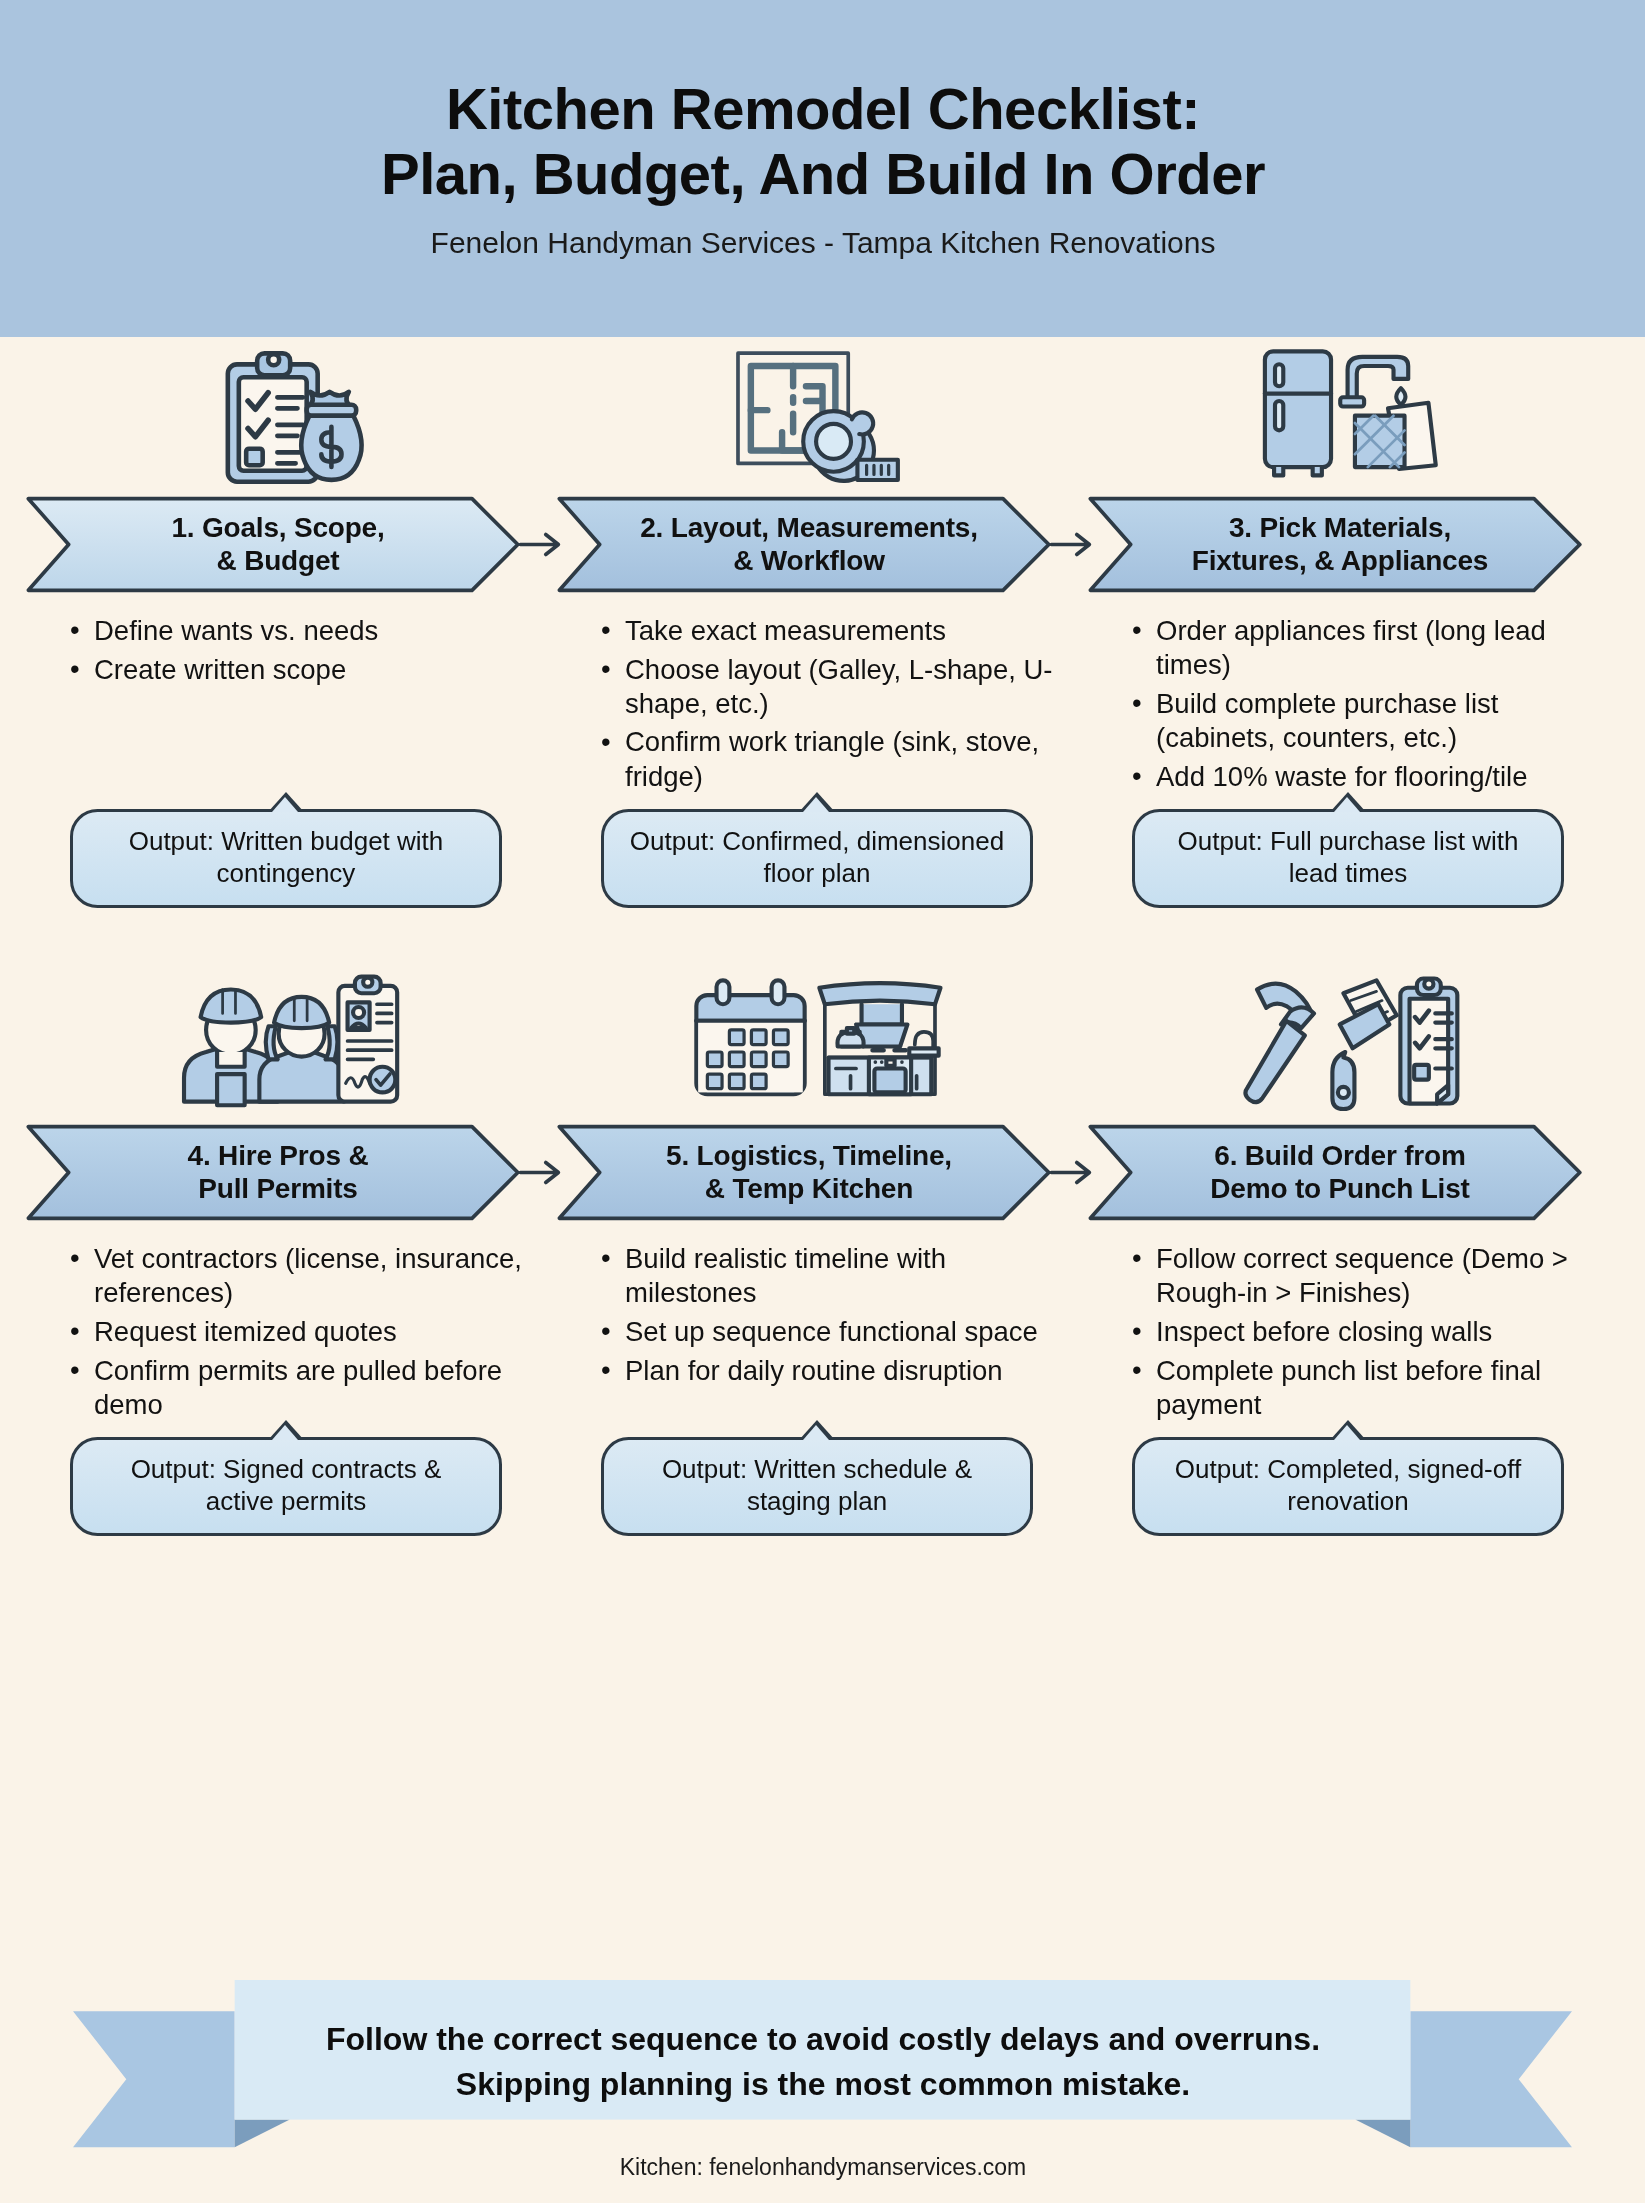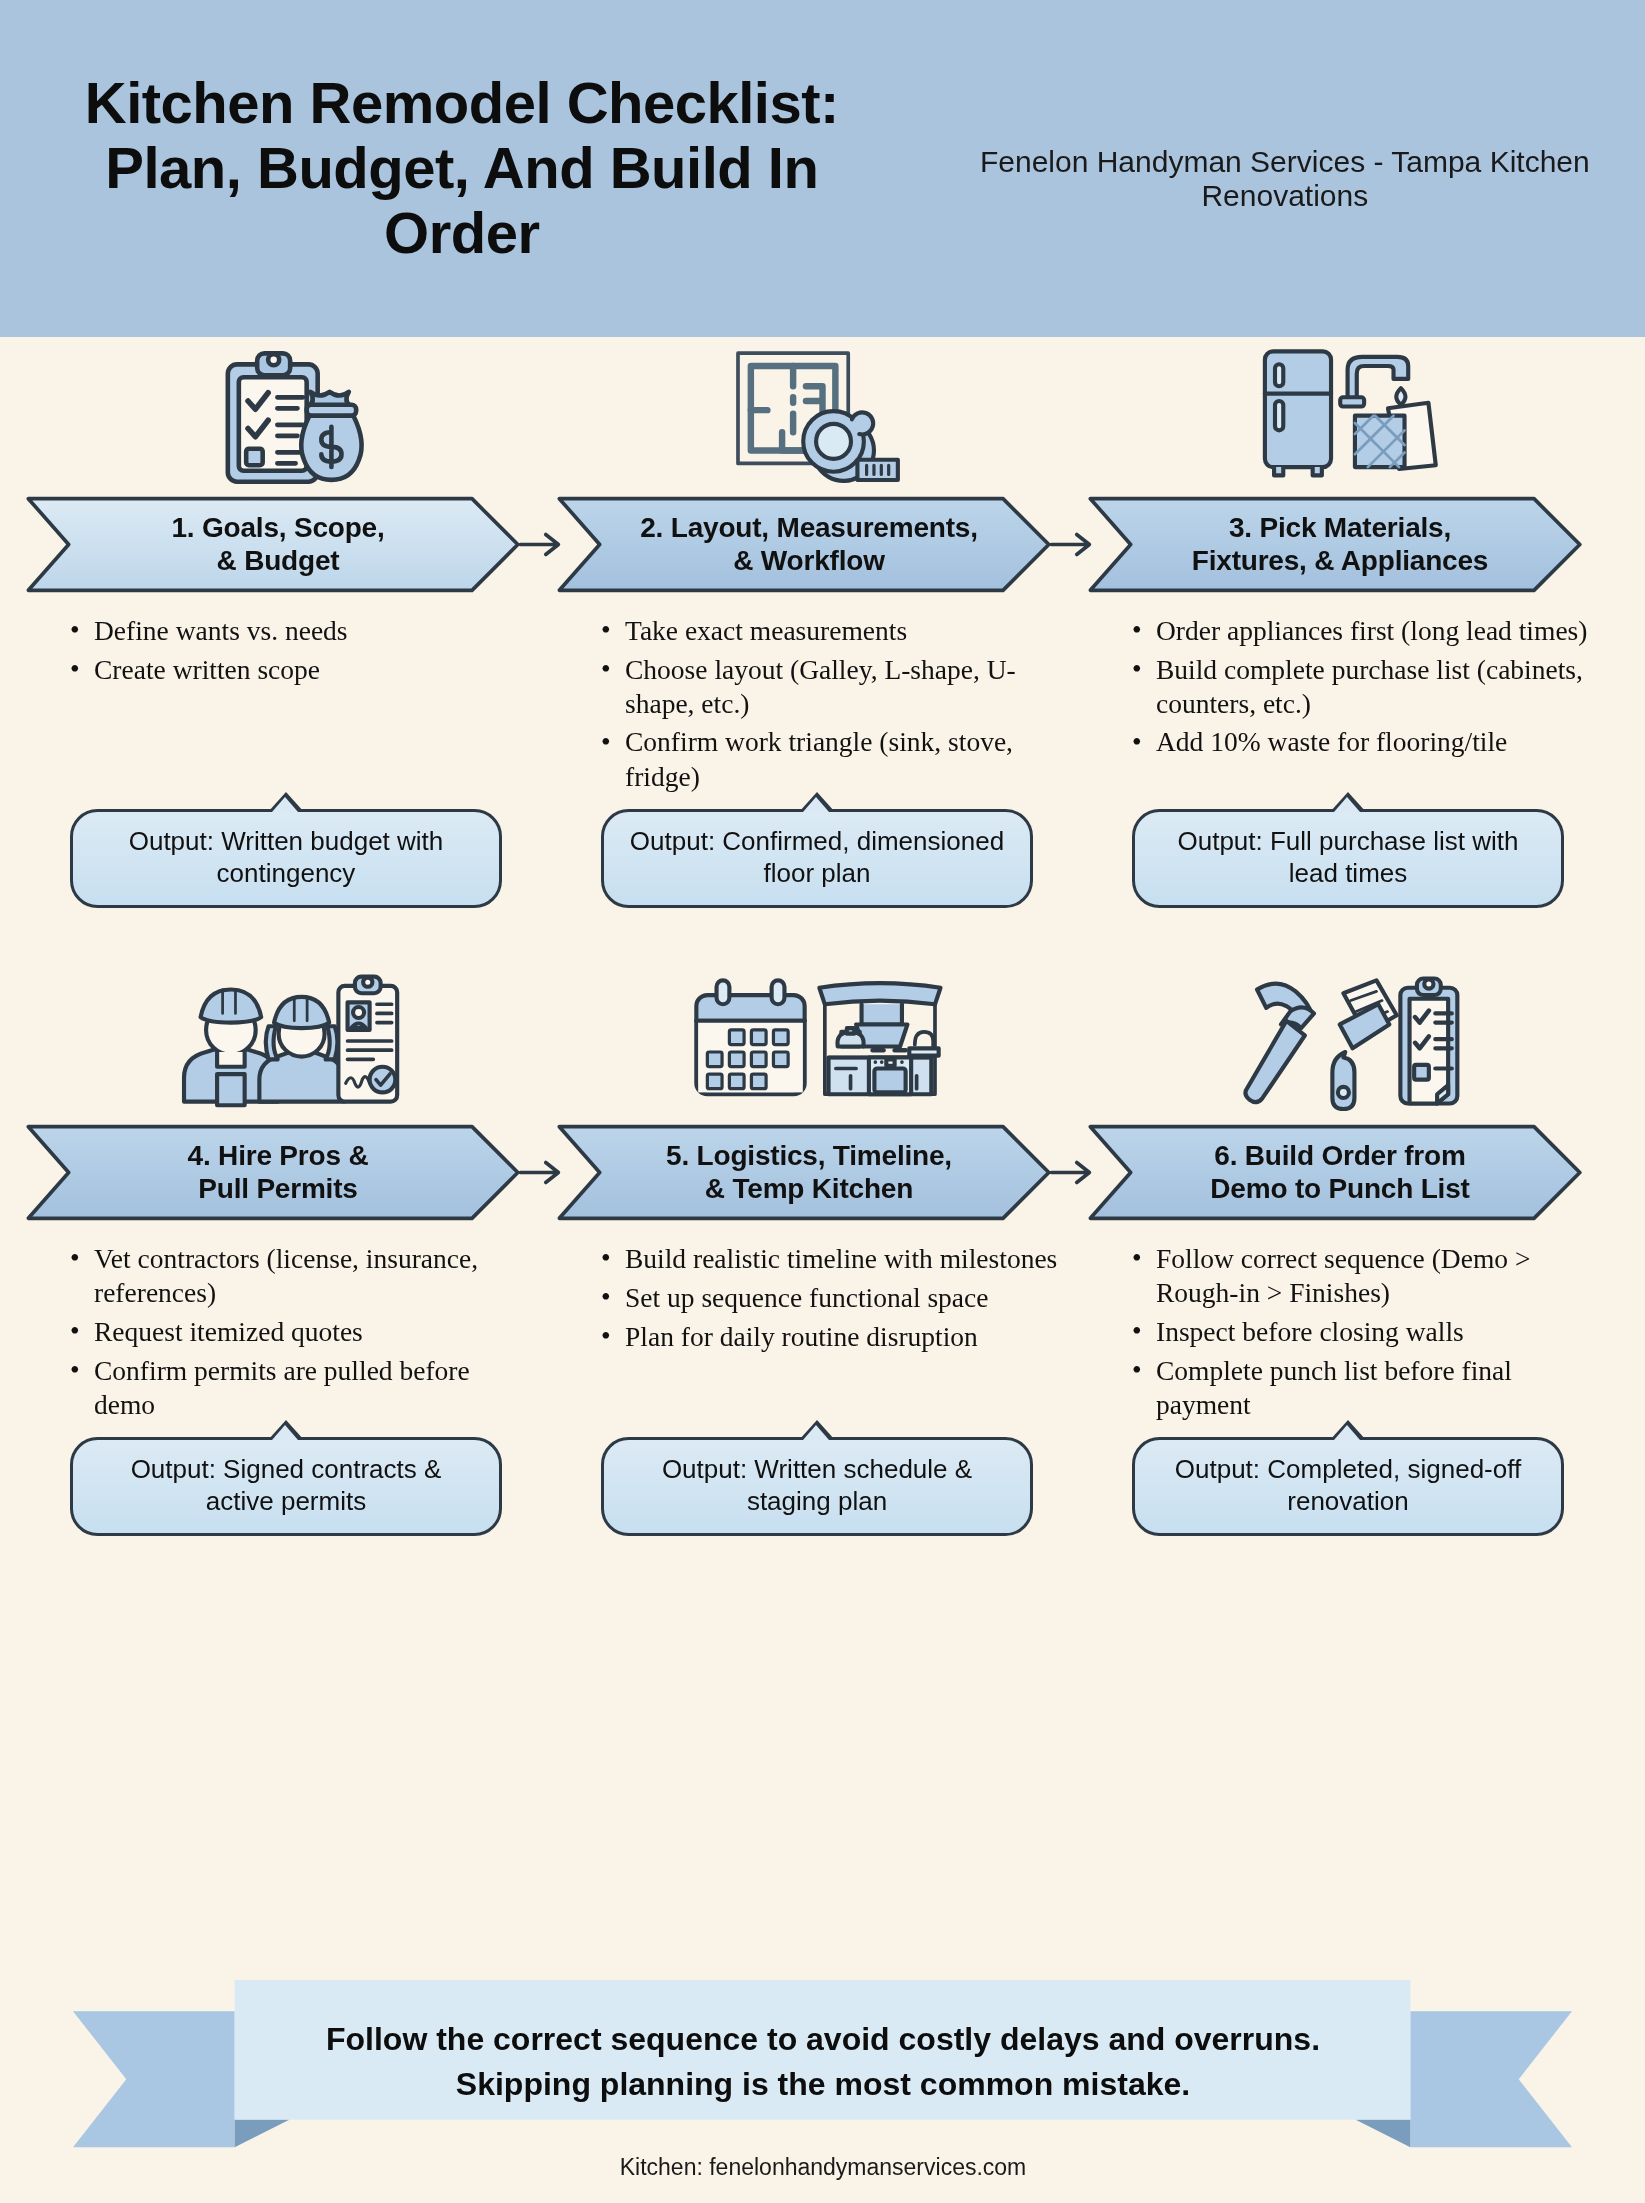--- a/index.html
+++ b/index.html
@@ -8,21 +8,21 @@
     background:#faf3e8;
     font-family:"Liberation Sans","DejaVu Sans",sans-serif;
     color:#111;
     overflow:hidden;
     position:relative;
   }
   
   .header{
     position:absolute;left:0;top:0;width:1646px;height:337px;
     background:#aac4de;
-    display:flex;align-items:center;justify-content:center;
+    display:flex;flex-direction:column;align-items:center;justify-content:center;
   }
   .header-title{
     font-size:58px;font-weight:bold;line-height:1.12;text-align:center;
     letter-spacing:-0.5px;color:#0d0d0d;margin:0;padding:0 55px;
   }
   .header-sub{
     margin-top:20px;font-size:30px;text-align:center;color:#1a1a1a;font-weight:400;
   }
 
   
@@ -61,21 +61,20 @@
     color:#111;letter-spacing:-0.2px;
   }
   .arrow{
     position:absolute;left:492px;top:35px;width:50px;height:29px;
   }
 
   
   .bullets{
     width:100%;padding:20px 0 0 0;box-sizing:border-box;
     min-height:209px;
-    font-family:Liberation Serif, serif;
   }
   .bullets ul{
     margin:0;padding:0 16.5px 0 68px;list-style:none;
   }
   .bullets li{
     position:relative;font-size:27.5px;line-height:1.24;margin-bottom:4.6px;color:#121212;
   }
   .bullets li::before{
     content:"\2022";position:absolute;left:-24px;top:-0.9px;font-size:27.5px;color:#111;
   }

